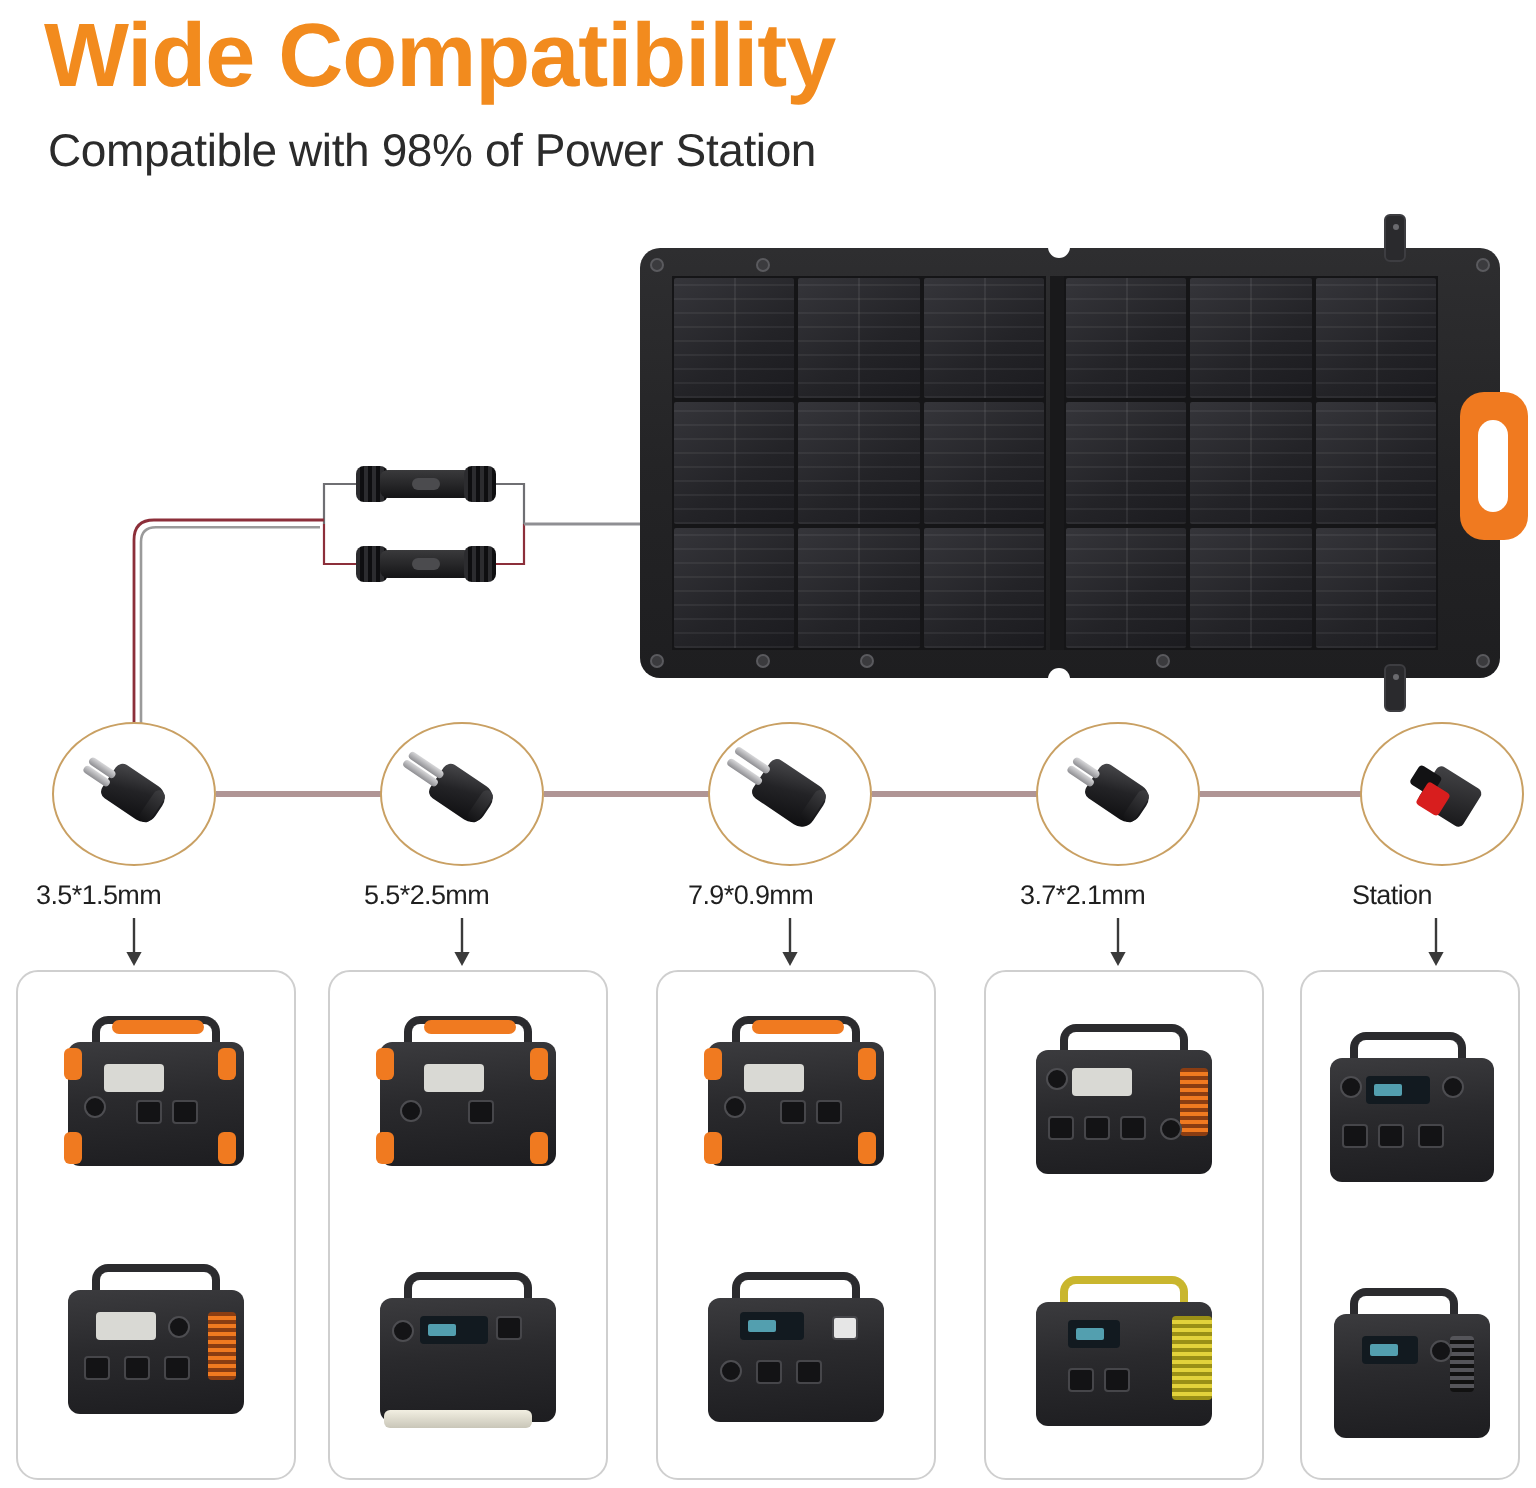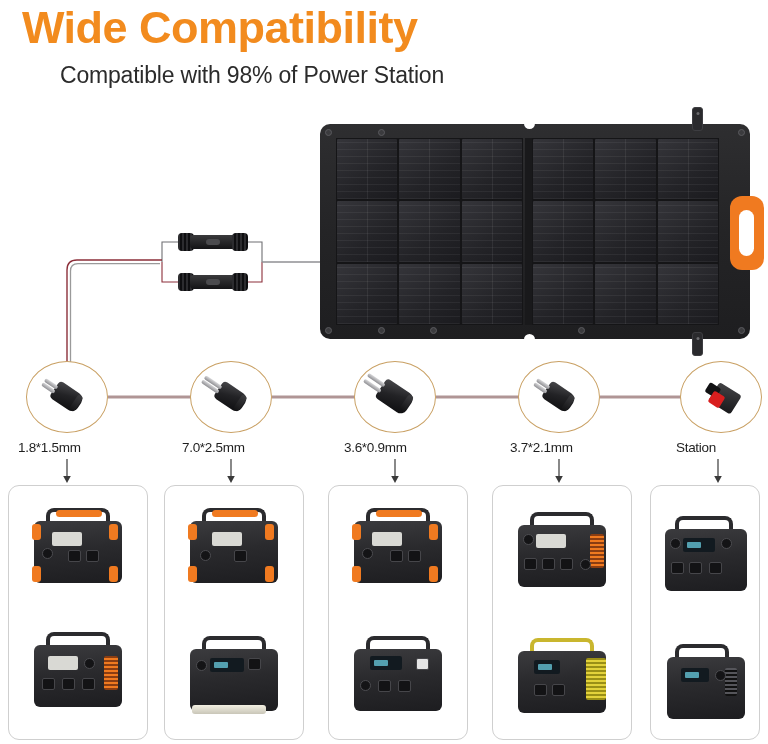--- a/index.html
+++ b/index.html
@@ -13,21 +13,21 @@
   #stage { position: relative; width: 768px; height: 716px; background:#fff; }
 
   
   .title {
     position: absolute; left: 22px; top: 4px;
     font-size: 45px; font-weight: bold; letter-spacing: -0.5px;
     color: #F28B1E; line-height: 1.05; white-space: nowrap;
   }
   .subtitle {
     position: absolute; left: 24px; top: 62px;
-    font-size: 23px; color: #2b2b2b; white-space: nowrap; letter-spacing:-0.2px;margin-left:36px;
+    font-size: 23px; color: #2b2b2b; white-space: nowrap; letter-spacing:-0.2px;
   }
 
   
   .panel-wrap { position:absolute; left:320px; top:124px; width:430px; height:215px; }
   .panel-frame {
     position:absolute; inset:0;
     background: linear-gradient(180deg,#2e2e30 0%,#242426 50%,#1e1e20 100%);
     border-radius: 10px;
   }
   .panel-half {
@@ -282,43 +282,43 @@
 
   <div class="callout" style="left:26px; top:361px;">
     <div class="ring"></div>
     <div class="plug">
       <div class="barrel">
         <div class="pin"></div>
         <div class="pin p2"></div>
       </div>
     </div>
   </div>
-  <div class="conn-label" style="left:18px; top:440px;">1.8*1.5mm</div>
+  <div class="conn-label" style="left:18px; top:440px;">3.5*1.5mm</div>
 
   <div class="callout" style="left:190px; top:361px;">
     <div class="ring"></div>
     <div class="plug">
       <div class="barrel">
         <div class="pin long"></div>
         <div class="pin long p2"></div>
       </div>
     </div>
   </div>
-  <div class="conn-label" style="left:182px; top:440px;">7.0*2.5mm</div>
+  <div class="conn-label" style="left:182px; top:440px;">5.5*2.5mm</div>
 
   <div class="callout" style="left:354px; top:361px;">
     <div class="ring"></div>
     <div class="plug">
       <div class="barrel" style="width:34px;height:23px;">
         <div class="pin long"></div>
         <div class="pin long p2" style="top:13px;"></div>
       </div>
     </div>
   </div>
-  <div class="conn-label" style="left:344px; top:440px;">3.6*0.9mm</div>
+  <div class="conn-label" style="left:344px; top:440px;">7.9*0.9mm</div>
 
   <div class="callout" style="left:518px; top:361px;">
     <div class="ring"></div>
     <div class="plug">
       <div class="barrel">
         <div class="pin"></div>
         <div class="pin p2"></div>
       </div>
     </div>
   </div>

